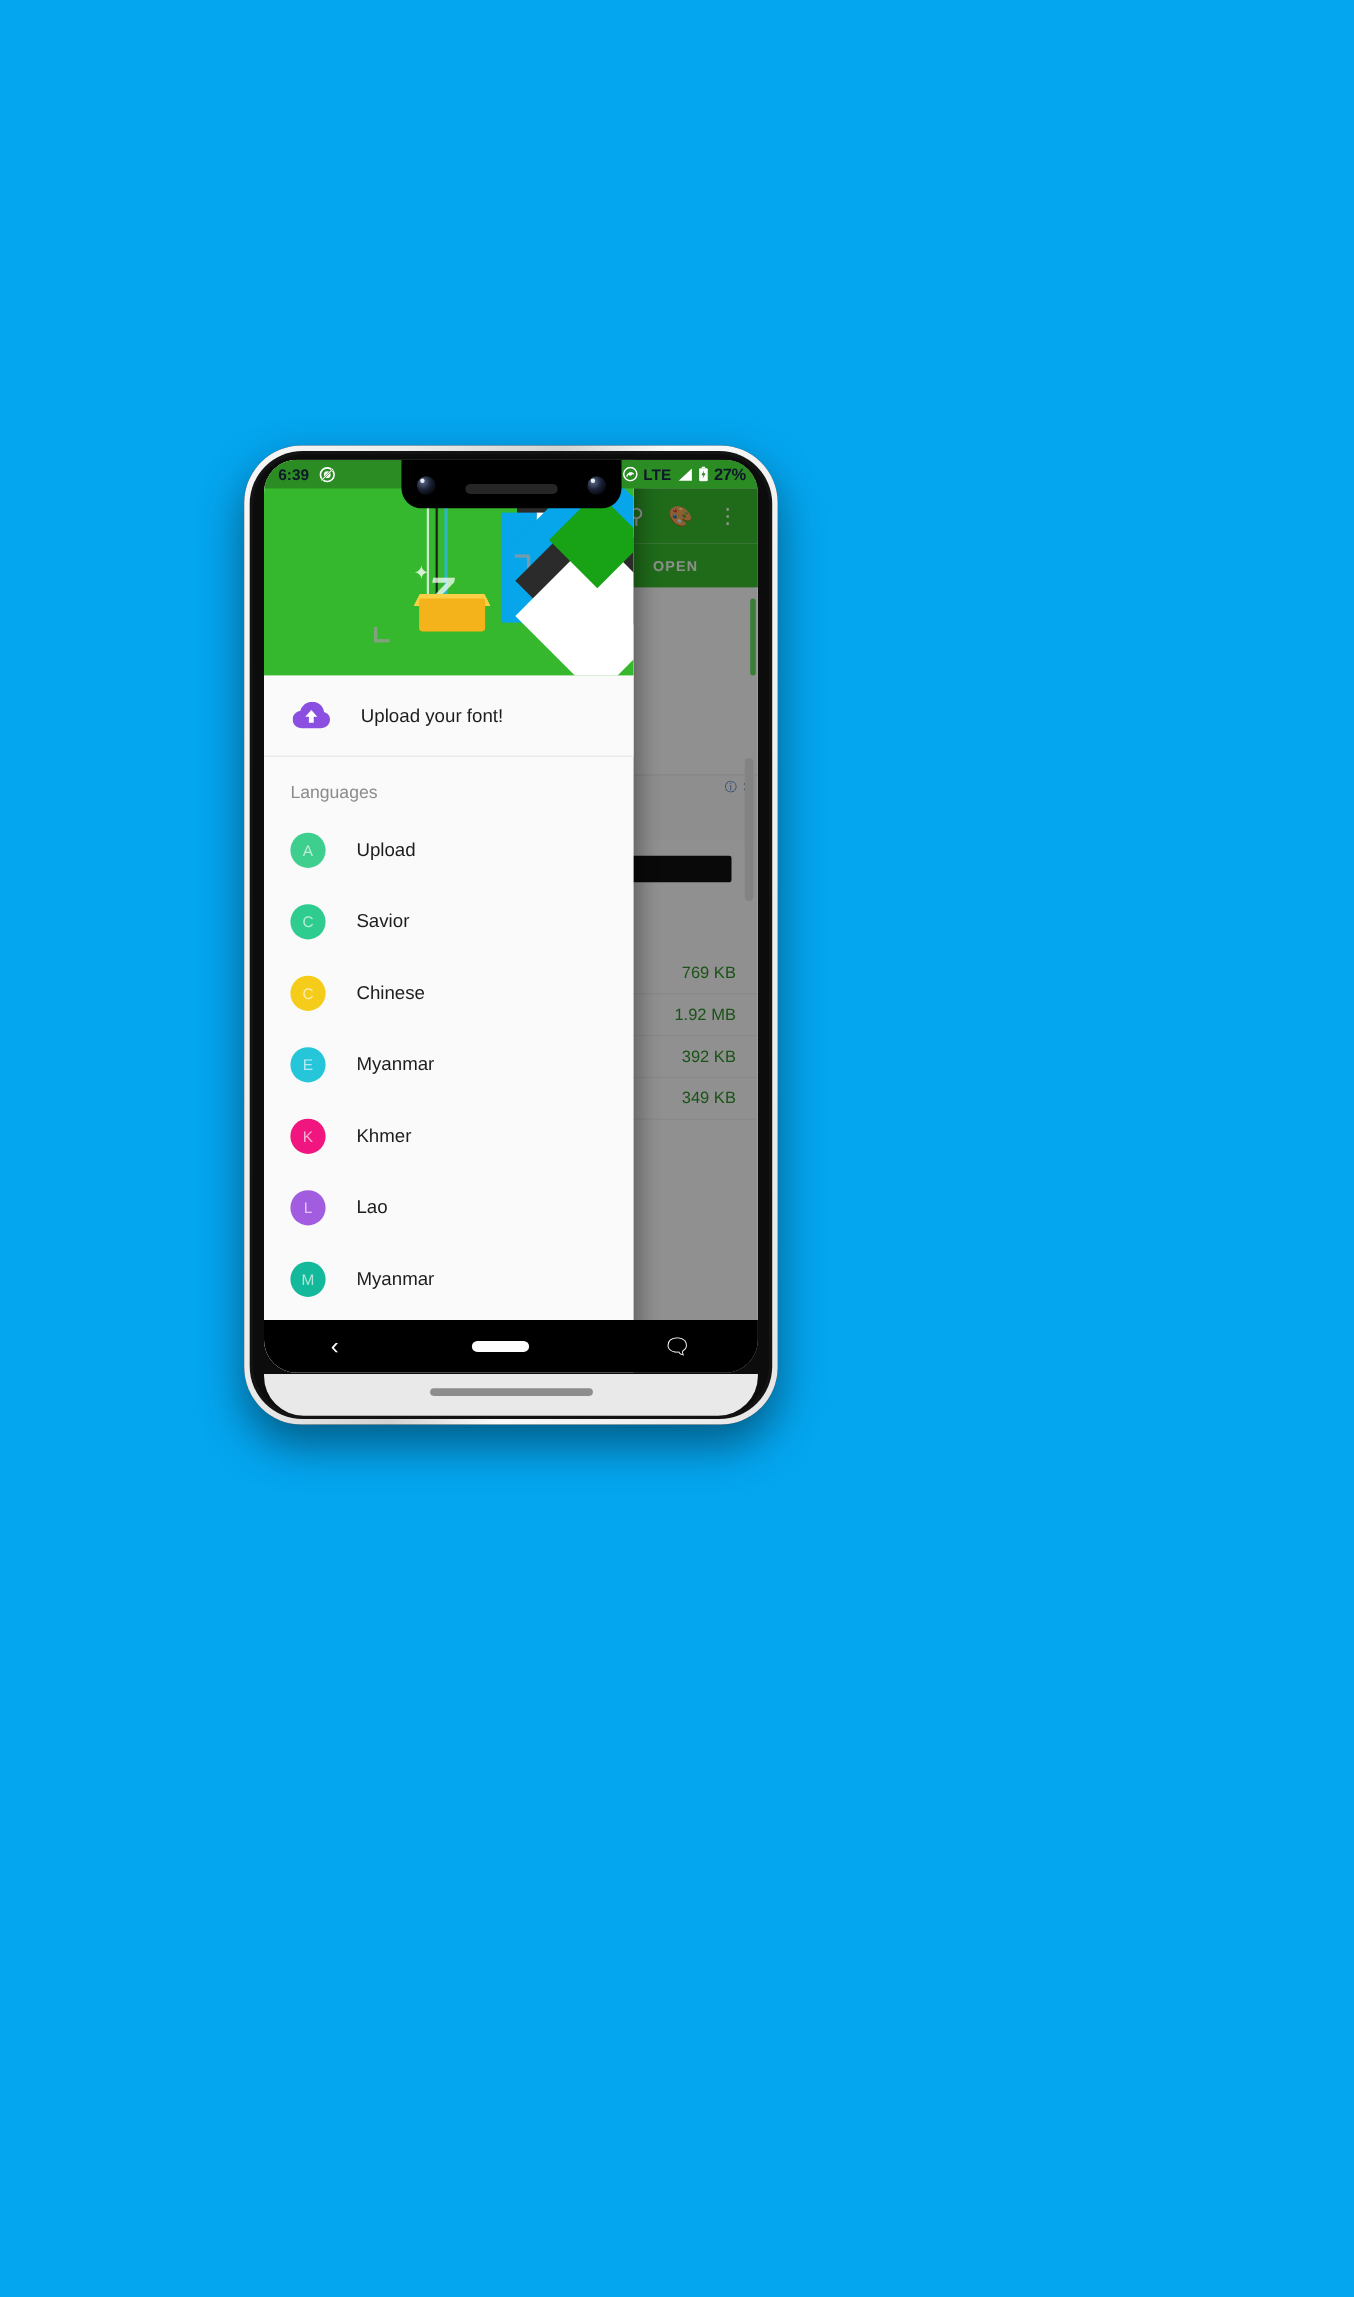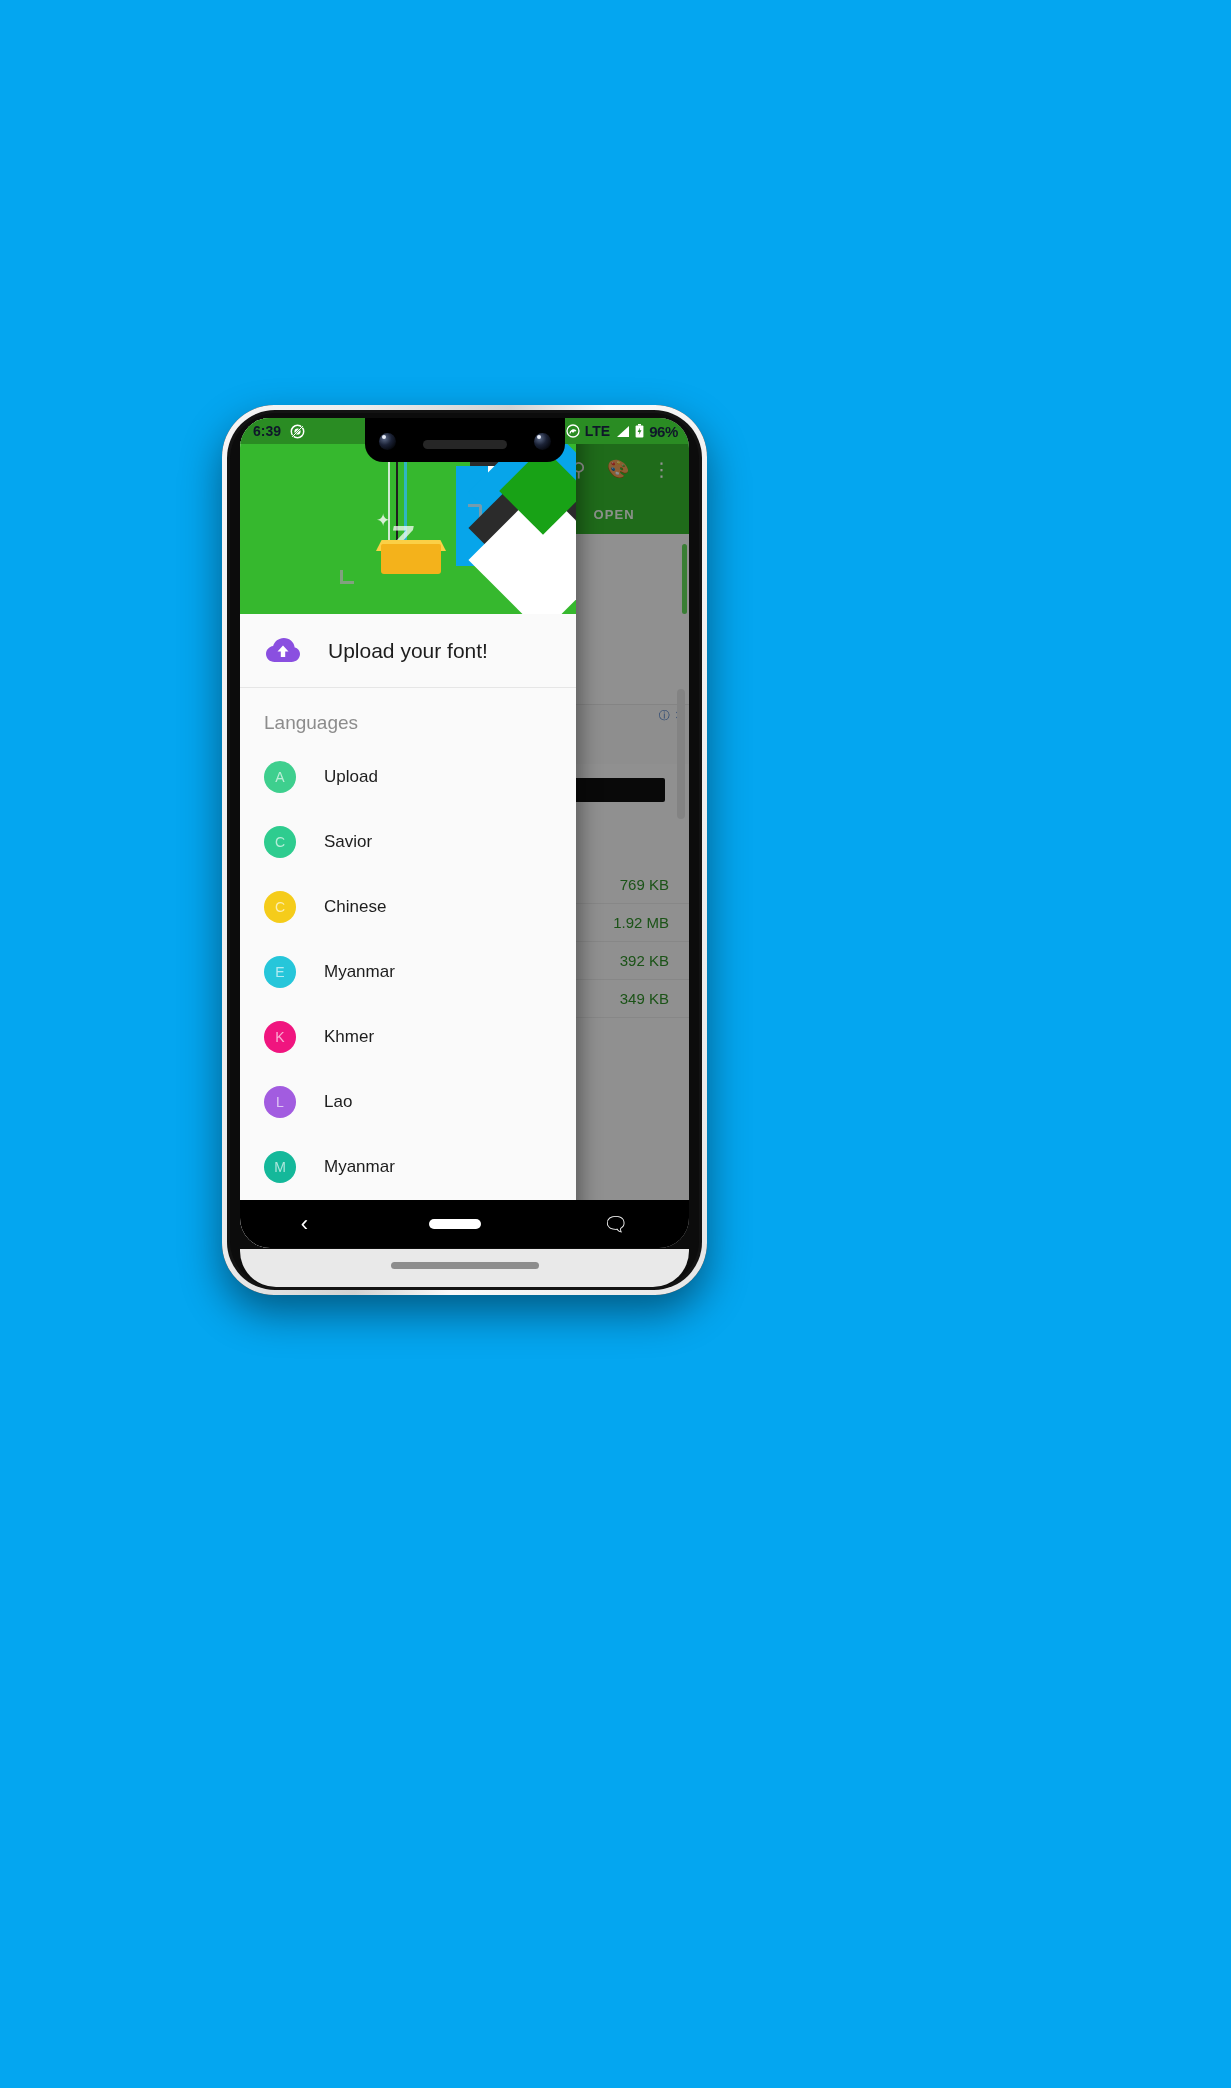--- a/index.html
+++ b/index.html
@@ -254,26 +254,26 @@
   #dmd-black { background:#2b2b2b; left: 18px; top: 42px; }
   #dmd-white { background:#fff;    left: 18px; top: 74px; }
   #dmd-green { background:#18a216; left: 40px; top: 26px; width: 62px; height: 62px; }
 
   #upload-row {
     display:flex; align-items:center;
     height: 74px; padding-left: 26px; gap: 28px;
     border-bottom: 1px solid #e6e6e6;
     background: #fafafa;
   }
-  #upload-label { font-size: 21px; color: #1d1d1d; }
+  #upload-label { font-size: 17px; color: #1d1d1d; }
   #cloud-icon { width: 34px; height: 26px; position: relative; }
 
   #languages-heading {
     padding: 24px 0 10px 24px;
-    font-size: 19px; color: #8c8c8c;
+    font-size: 16px; color: #8c8c8c;
   }
   .lang-row {
     display:flex; align-items:center;
     height: 65px; padding-left: 24px; gap: 28px;
     cursor: pointer;
   }
   .lang-avatar {
     width: 32px; height: 32px; border-radius: 50%;
     display:flex; align-items:center; justify-content:center;
     color: rgba(255,255,255,.65);
@@ -504,21 +504,21 @@
             <path d="M14 1v11H2z" fill="#fff"></path>
           </svg>
         </span>
         <span class="sb-icon">
           <svg width="9" height="14" viewBox="0 0 9 14">
             <rect x="3" y="0" width="3" height="1.6" fill="#fff"></rect>
             <rect x="0.6" y="1.6" width="7.8" height="12" rx="1" fill="#fff"></rect>
             <path d="M5.1 3.4L2.6 8h1.8l-.6 3 2.7-4.7H4.6z" fill="#2a8c23"></path>
           </svg>
         </span>
-        <span id="battery-pct">96%</span>
+        <span id="battery-pct">27%</span>
       </div>
     </div>
 
     <div id="notch">
       <div class="camera-lens" id="camera-left"></div>
       <div id="notch-earpiece"></div>
       <div class="camera-lens" id="camera-right"></div>
     </div>
 
     <div id="nav-bar">

